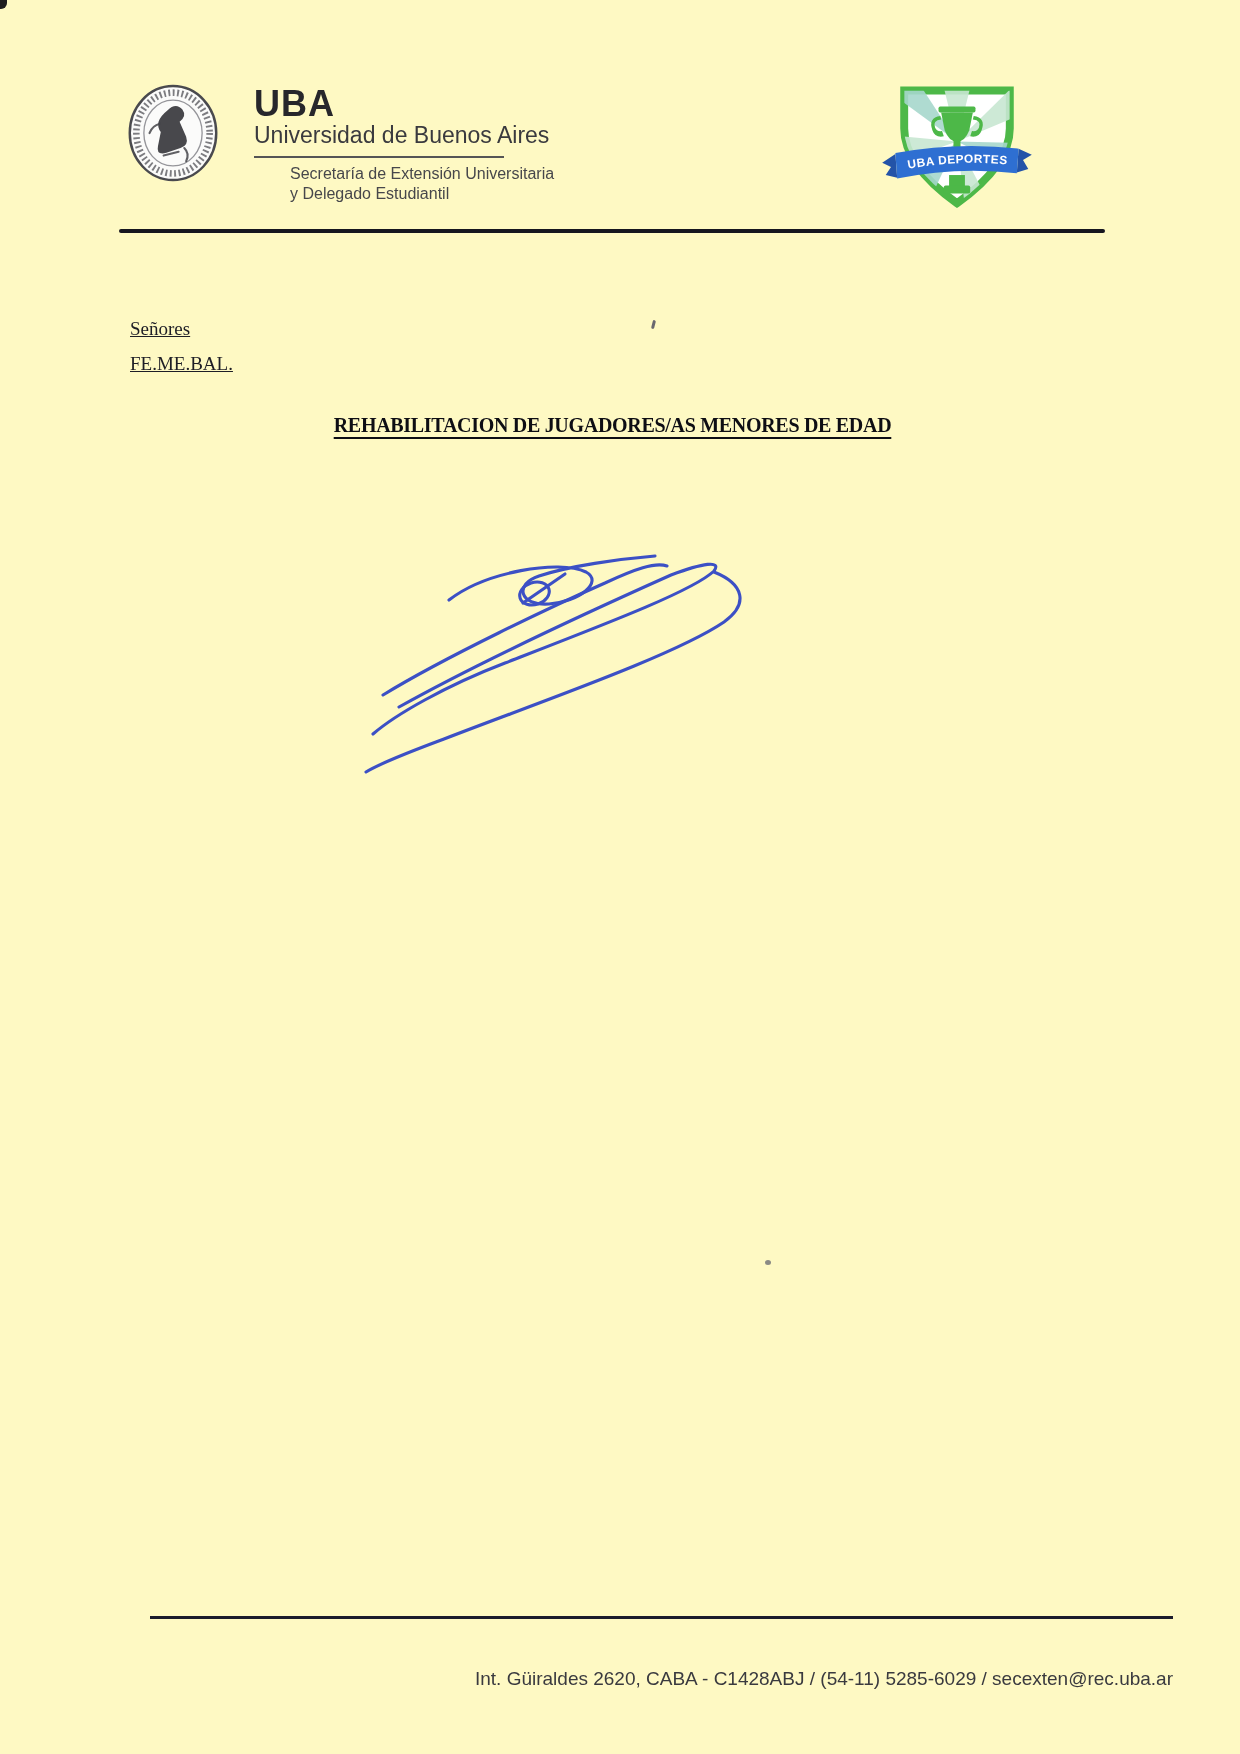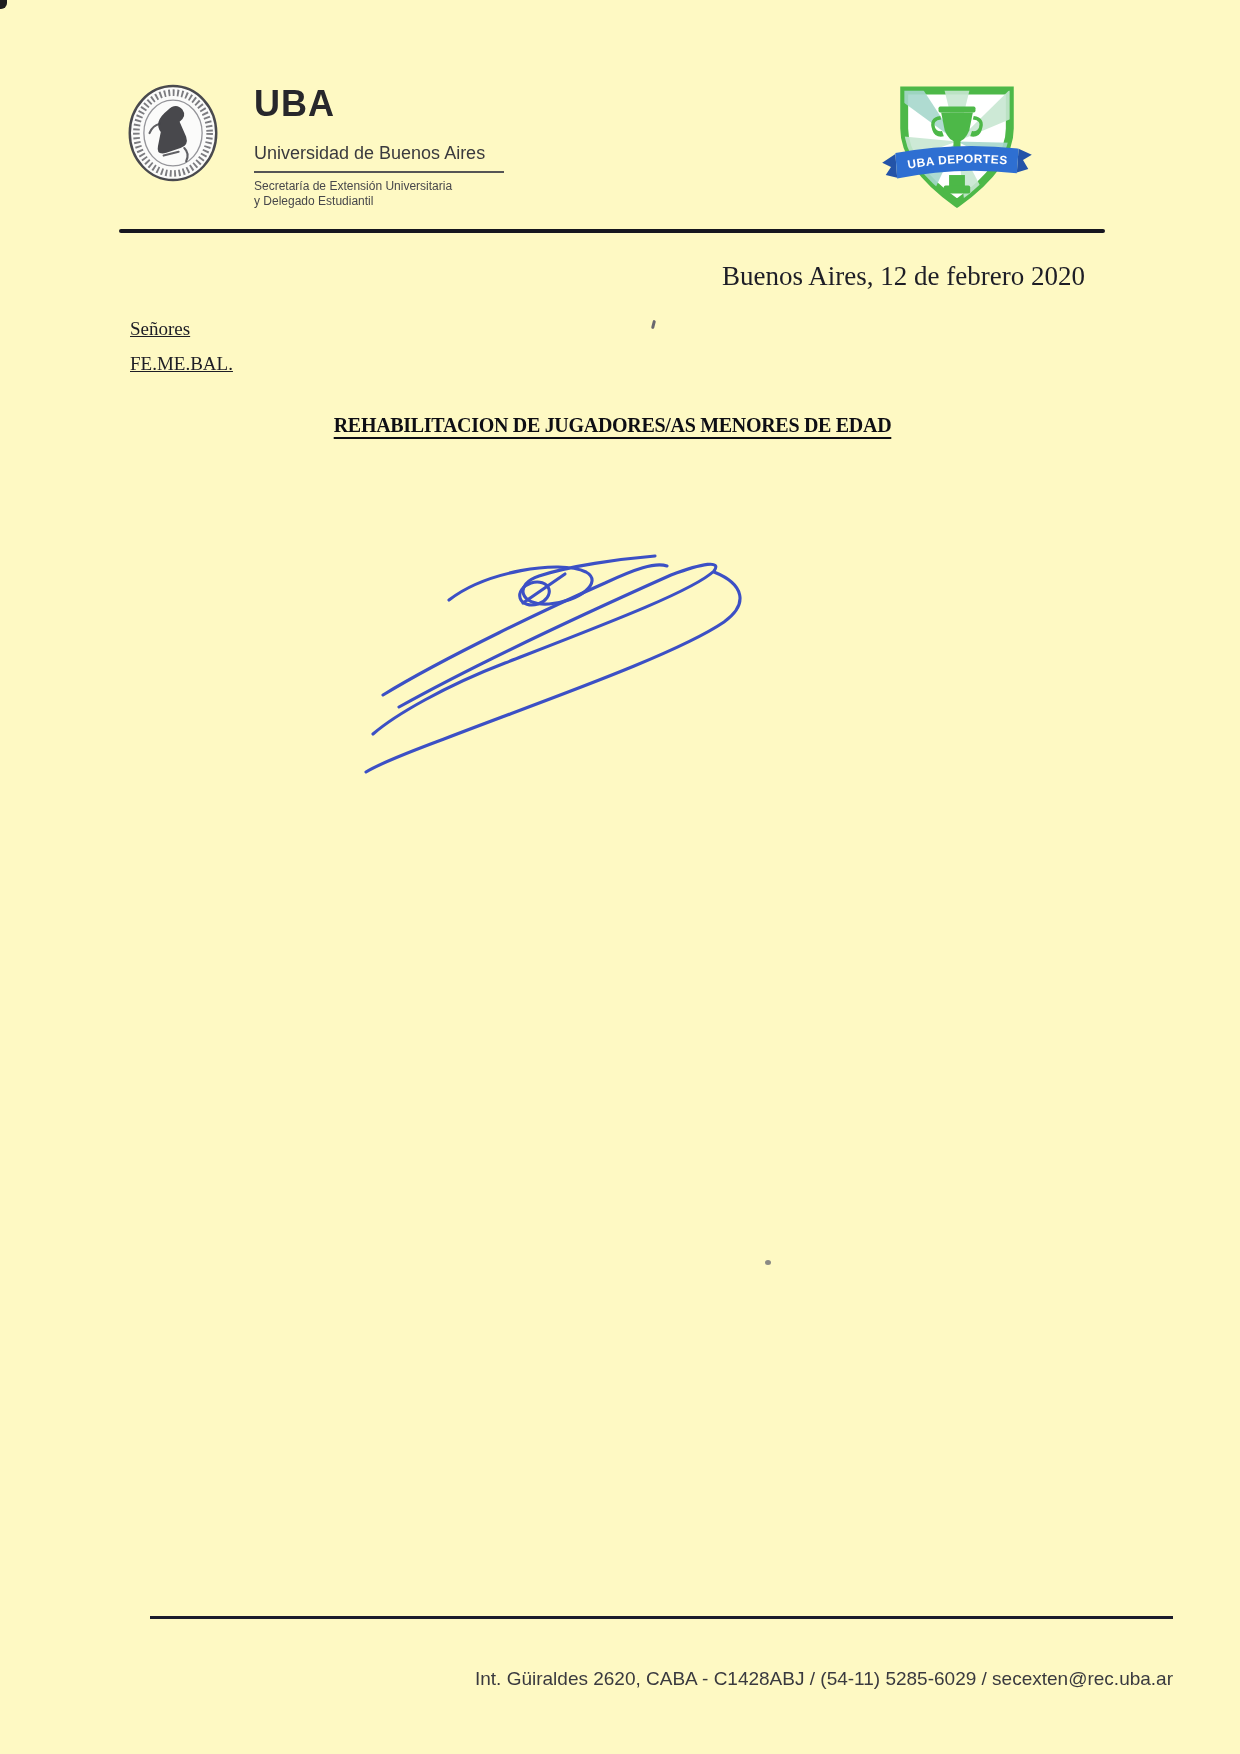--- a/index.html
+++ b/index.html
@@ -5,23 +5,23 @@
   html,body{margin:0;padding:0;background:#e9e9e9;}
   .page{
     position:relative;width:1240px;height:1754px;margin:0 auto;
     background:#fef9c3;overflow:hidden;
     font-family:"Liberation Serif", serif;color:#1e1e26;
   }
   
   .seal{position:absolute;left:126px;top:82px;width:94px;height:104px;}
   .uba-text{position:absolute;left:254px;top:86px;font-family:"Liberation Sans",sans-serif;}
   .uba-acronym{font-size:36px;font-weight:bold;color:#27272b;letter-spacing:1px;line-height:1;}
-  .uba-name{font-size:18px;color:#3a3a3e;margin-top:21px;}
+  .uba-name{font-size:23px;color:#3a3a3e;margin-top:0;}
   .uba-divider{width:250px;height:2px;background:#555;margin-top:7px;}
-  .uba-dept{font-size:12px;color:#47474b;margin-top:6px;line-height:1.25;}
+  .uba-dept{font-size:16px;color:#47474b;margin-top:6px;line-height:1.25;margin-left:36px;}
   .deportes{position:absolute;left:872px;top:80px;width:170px;height:132px;}
   .rule-top{position:absolute;left:119px;top:229px;width:986px;height:4px;background:#16161f;border-radius:2px;}
   
   .date{position:absolute;top:261px;right:155px;font-size:27px;text-align:right;}
   .addressee{position:absolute;left:130px;top:311px;font-size:19px;line-height:35px;text-decoration:underline;}
   .title{
     position:absolute;left:120px;top:414px;width:985px;text-align:center;
     font-size:20px;font-weight:bold;color:#0e0e14;letter-spacing:-0.3px;
     text-decoration:underline;text-underline-offset:5px;
   }
@@ -106,21 +106,20 @@
         <path id="ribbonCurve" d="M20,103 Q85,89 152,97" fill="none"></path>
         <text font-family="Liberation Sans, sans-serif" font-size="13.5" font-weight="bold" fill="#ffffff" letter-spacing="0.5">
           <textPath href="#ribbonCurve" startOffset="50%" text-anchor="middle">UBA DEPORTES</textPath>
         </text>
       </g>
     </svg>
   </div>
 
   <div class="rule-top"></div>
 
-  <div class="date">Buenos Aires, 12 de febrero 2020</div>
 
   <div class="addressee">
     <div>Señores</div>
     <div>FE.ME.BAL.</div>
   </div>
 
   <div class="title">REHABILITACION DE JUGADORES/AS MENORES DE EDAD</div>
 
 
   <div class="signature">

